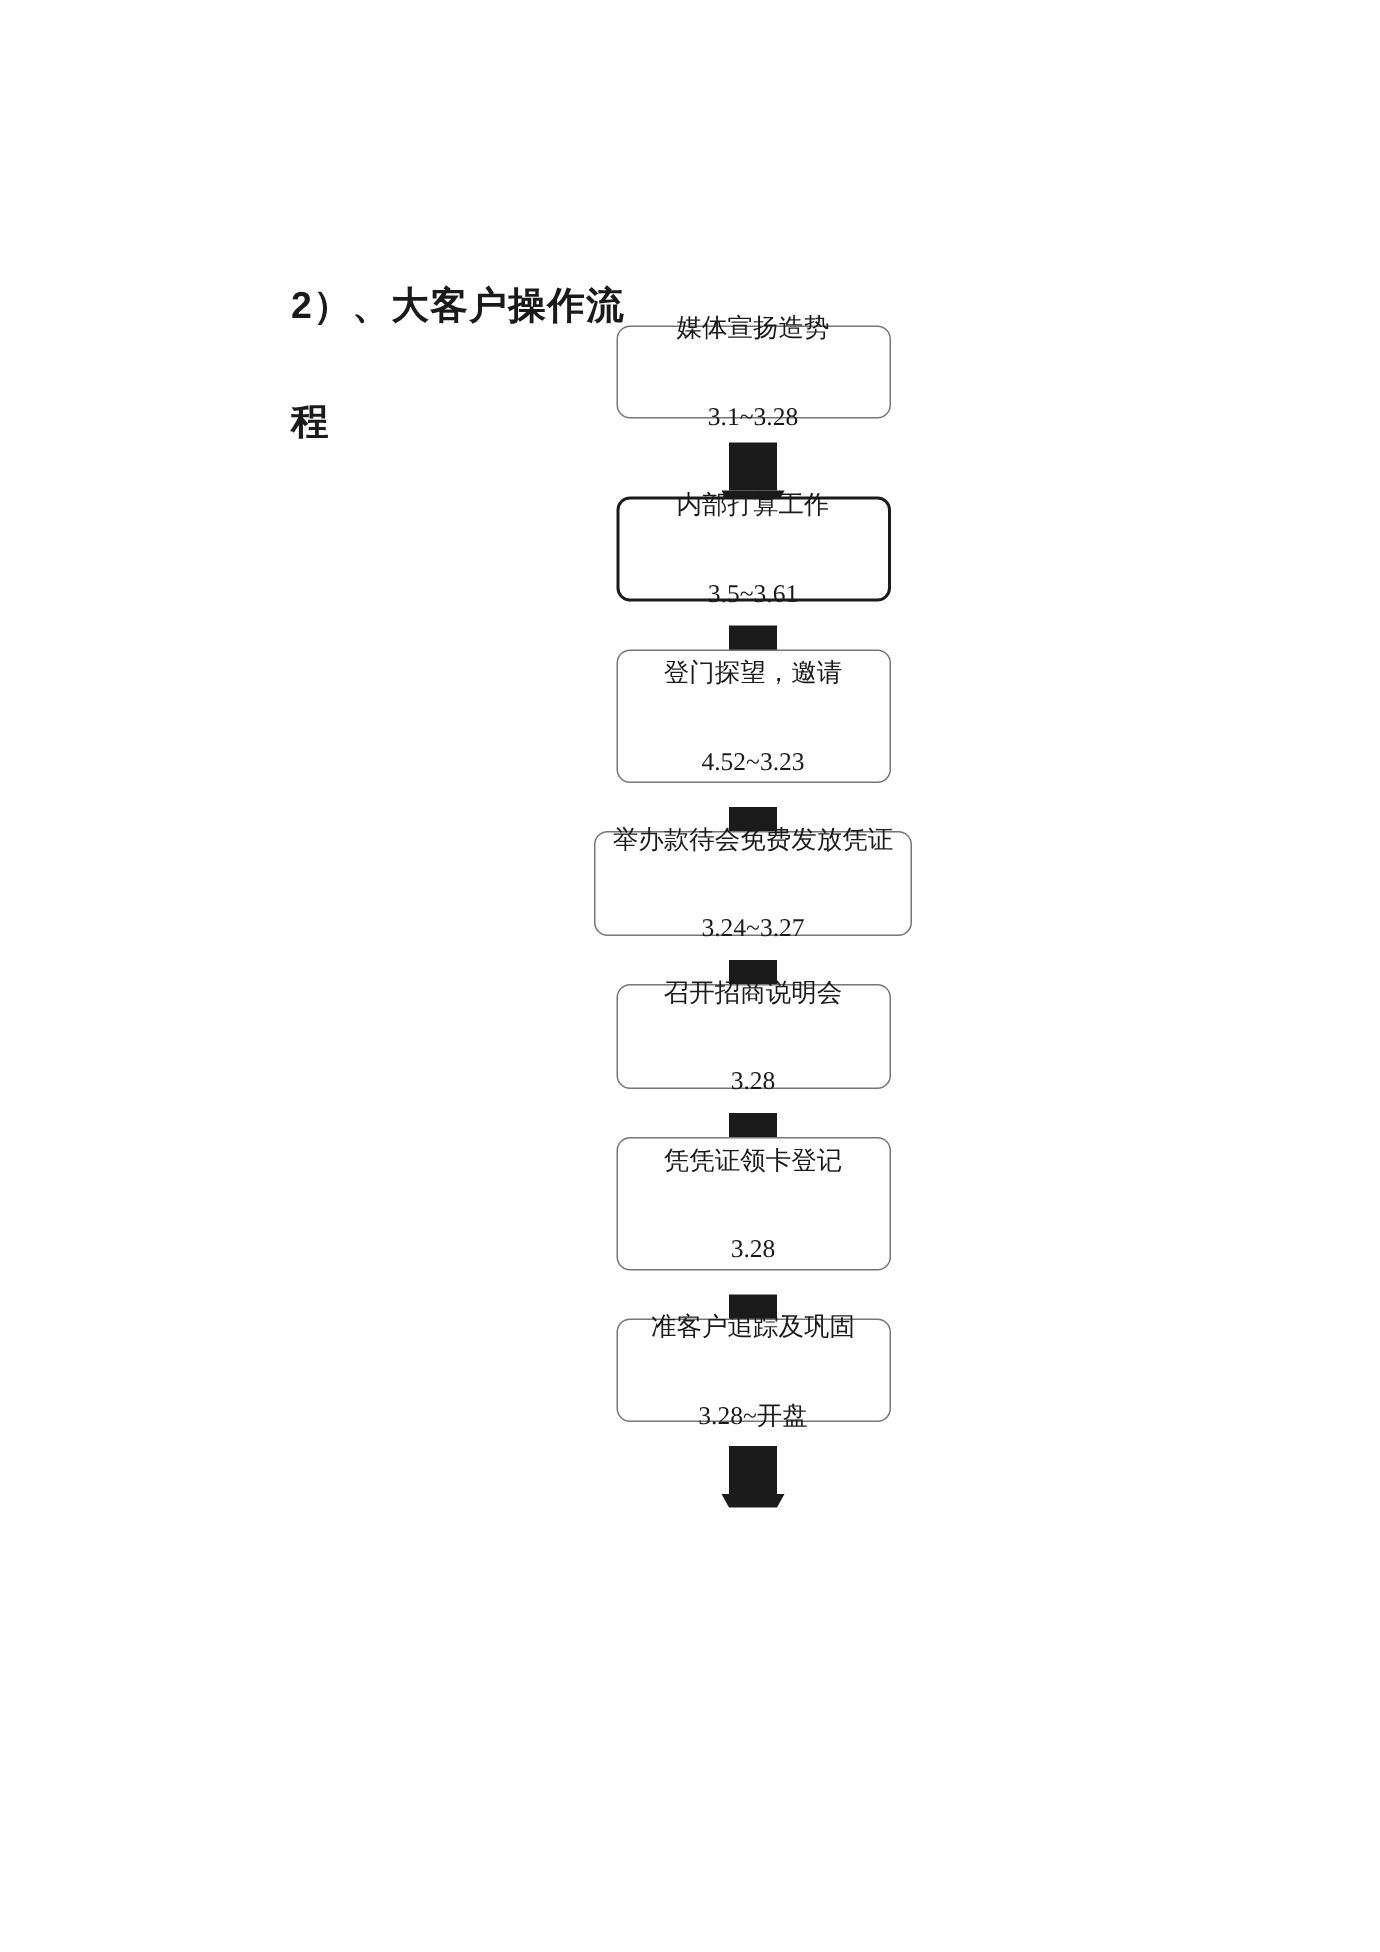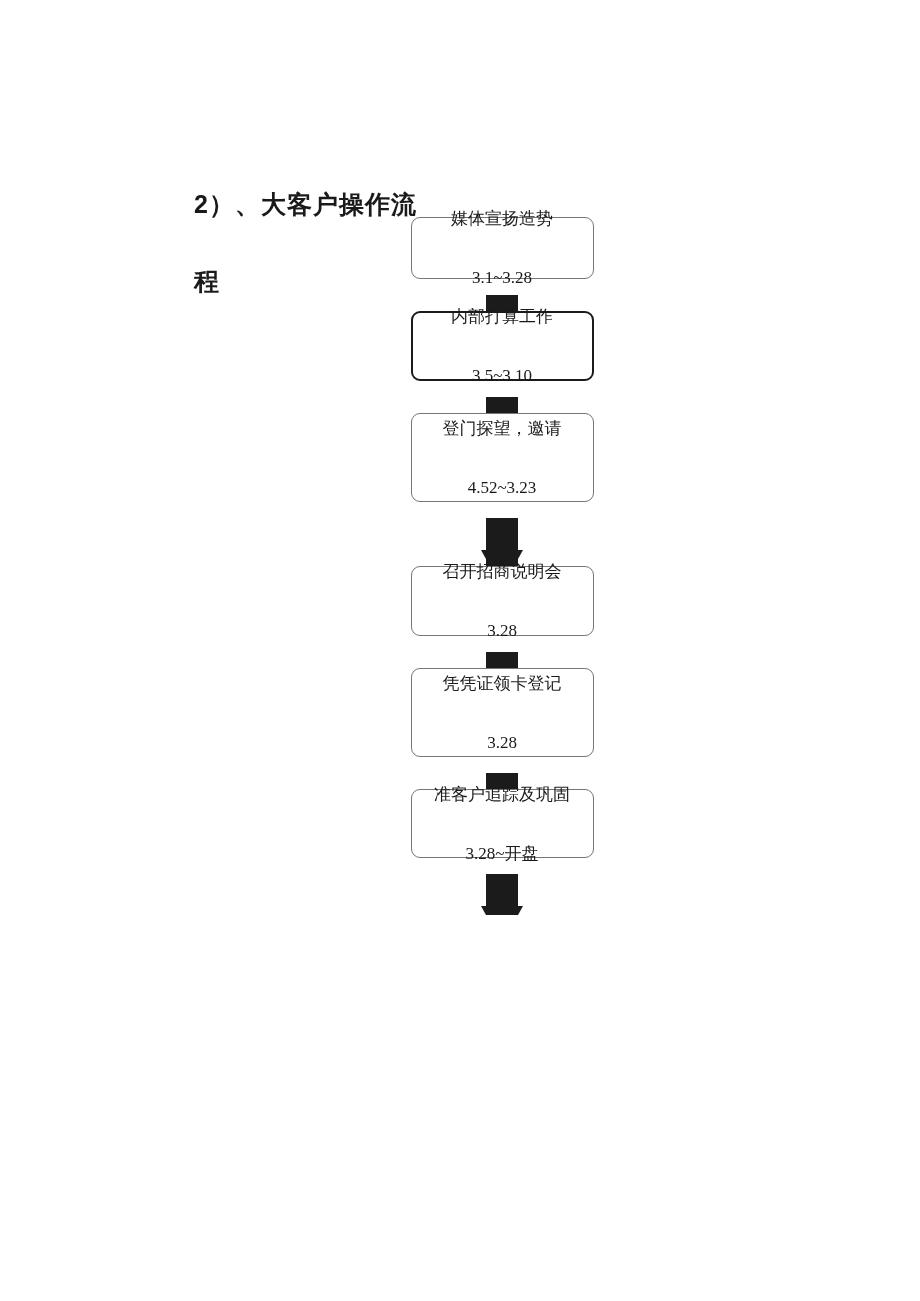--- a/index.html
+++ b/index.html
@@ -46,20 +46,21 @@
     border-radius: 9px;
     background: #ffffff;
     display: flex;
     flex-direction: column;
     justify-content: center;
     align-items: center;
     text-align: center;
   }
   .node.emphasis {
     border: 2.5px solid var(--box-border-emphasis);
+    margin-top: 20px;
   }
   .node.wide { width: 212px; }
   .h62 { height: 62px; }
   .h69 { height: 69px; }
   .h70 { height: 70px; }
   .h71 { height: 89px; }
   .h95 { height: 95px; }
   .node-line {
     font-size: 17px;
     line-height: 27px;
@@ -101,38 +102,42 @@
       <div class="node-line">3.1~3.28</div>
     </div>
 
     <div class="arrow">
       <div class="arrow-line"></div>
       <div class="arrow-head"></div>
     </div>
 
     <div class="node emphasis h70">
       <div class="node-line">内部打算工作</div>
-      <div class="node-line">3.5~3.10</div>
+      <div class="node-line">3.5~3.61</div>
     </div>
 
     <div class="arrow">
       <div class="arrow-line"></div>
       <div class="arrow-head"></div>
     </div>
 
     <div class="node h71">
       <div class="node-line">登门探望，邀请</div>
       <div class="node-line">4.52~3.23</div>
     </div>
 
     <div class="arrow">
       <div class="arrow-line"></div>
       <div class="arrow-head"></div>
     </div>
 
+    <div class="node wide h70">
+      <div class="node-line">举办款待会免费发放凭证</div>
+      <div class="node-line">3.24~3.27</div>
+    </div>
 
     <div class="arrow">
       <div class="arrow-line"></div>
       <div class="arrow-head"></div>
     </div>
 
     <div class="node h70">
       <div class="node-line">召开招商说明会</div>
       <div class="node-line">3.28</div>
     </div>

